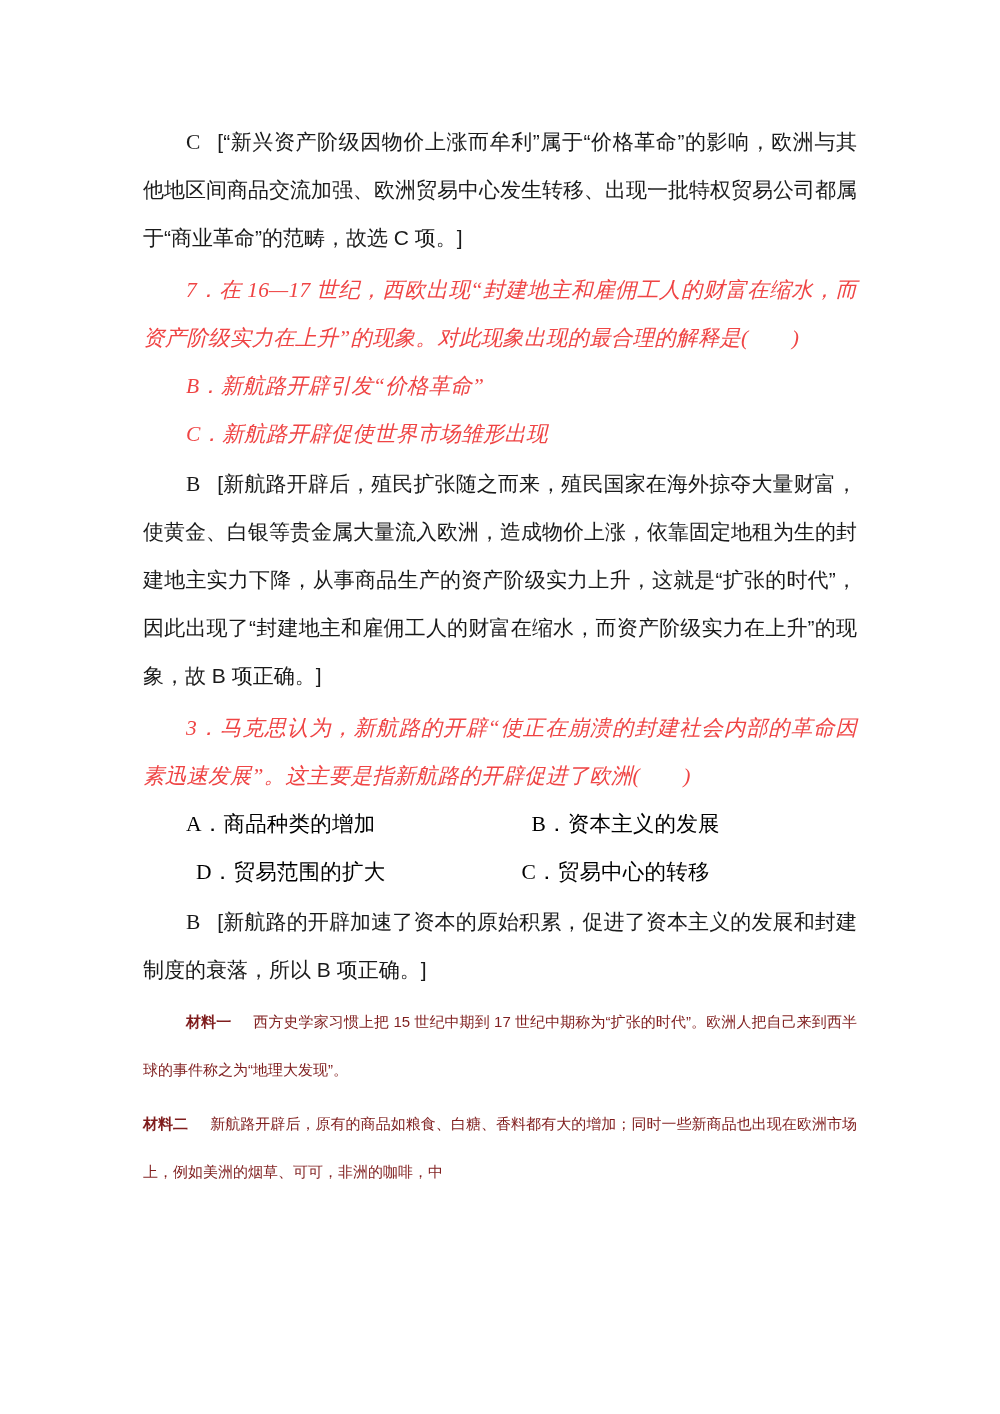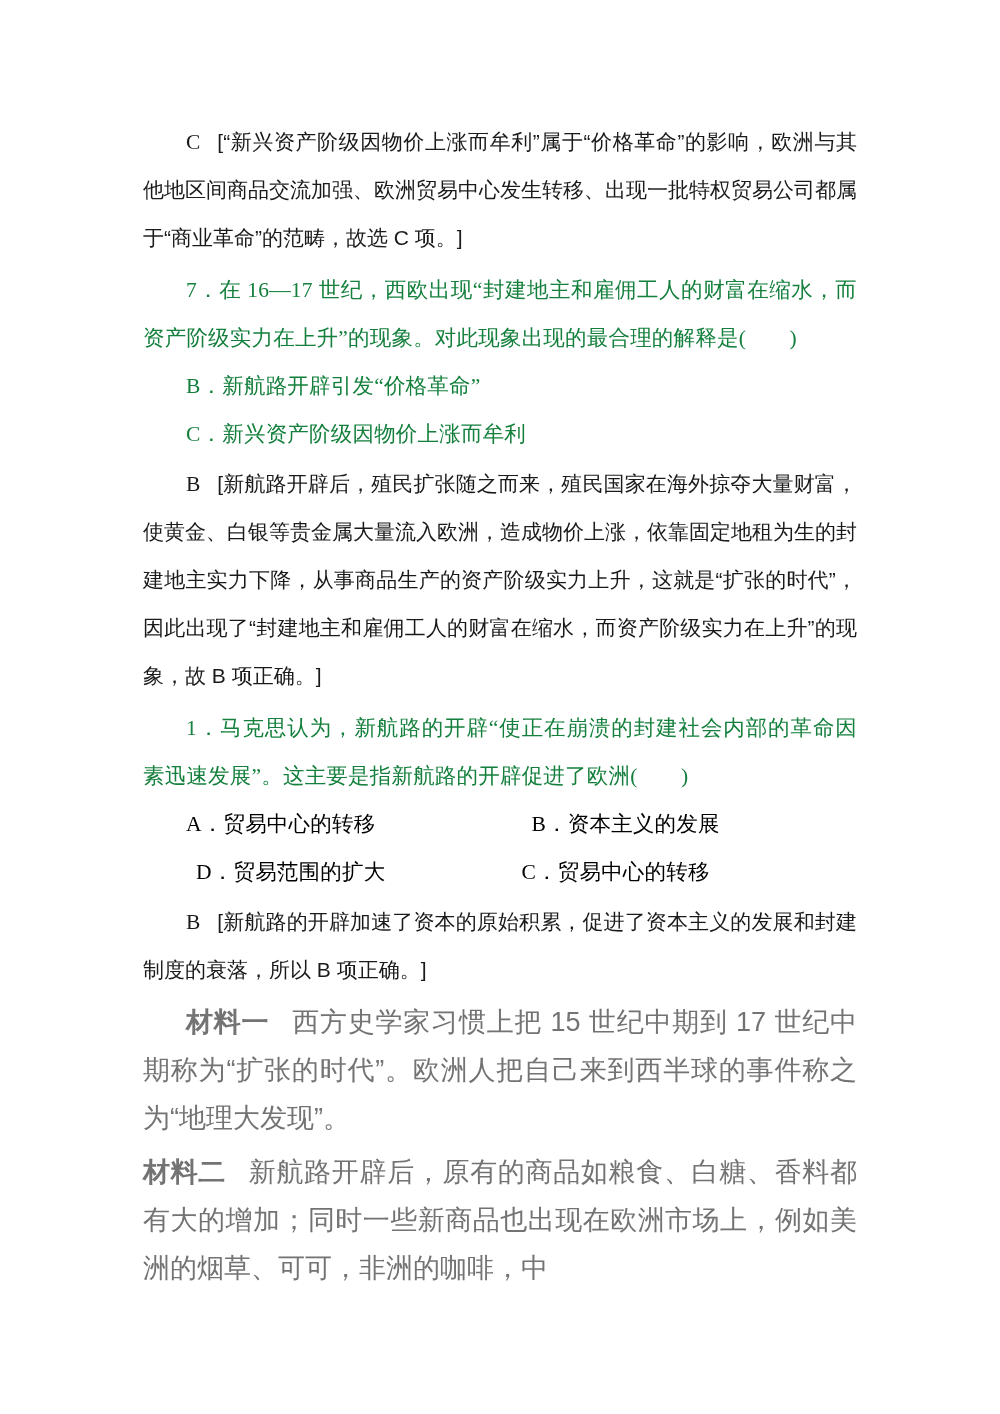--- a/index.html
+++ b/index.html
@@ -18,23 +18,24 @@
     position: absolute;
     left: 143px;
     top: 118px;
     width: 714px;
   }
 
   
   .blk {
     margin: 0;
     padding: 0;
-    color: #15803d;
+    color: #ef4444;
     text-align: justify;
     text-justify: inter-ideograph;
+    font-style: italic;
   }
 
   
   .serif {
     font-family: "Liberation Serif", "DejaVu Serif", serif;
     font-size: 21.5px;
     line-height: 48px;
     letter-spacing: 0.2px;
   }
 
@@ -84,23 +85,23 @@
   .opt-col.second {
     padding-left: 10px;
   }
 
   
   .material {
     margin: 0;
     text-indent: 43px;
     text-align: justify;
     text-justify: inter-ideograph;
-    color: #737373;
+    color: #7f1d1d;
     font-family: "Liberation Sans", "DejaVu Sans", sans-serif;
-    font-size: 27px;
+    font-size: 15px;
     line-height: 48px;
   }
   .material.flush {
     text-indent: 0;
   }
   .mat-label {
     font-weight: bold;
   }
   .mat-gap {
     display: inline-block;
@@ -119,34 +120,34 @@
 
     <p class="explain">
       <span class="ans-letter">C</span><span class="ans-gap"></span><span class="ans-body">[“新兴资产阶级因物价上涨而牟利”属于“价格革命”的影响，欧洲与其他地区间商品交流加强、欧洲贸易中心发生转移、出现一批特权贸易公司都属于“商业革命”的范畴，故选 C 项。]</span>
     </p>
 
     <div class="spacer-4"></div>
 
     <p class="blk serif question">7．在 16—17 世纪，西欧出现“封建地主和雇佣工人的财富在缩水，而资产阶级实力在上升”的现象。对此现象出现的最合理的解释是(　　)</p>
 
     <p class="blk serif opt-single">B．新航路开辟引发“价格革命”</p>
-    <p class="blk serif opt-single">C．新兴资产阶级因物价上涨而牟利</p>
+    <p class="blk serif opt-single">C．新航路开辟促使世界市场雏形出现</p>
 
     <div class="spacer-2"></div>
 
     <p class="explain">
       <span class="ans-letter">B</span><span class="ans-gap"></span><span class="ans-body">[新航路开辟后，殖民扩张随之而来，殖民国家在海外掠夺大量财富，使黄金、白银等贵金属大量流入欧洲，造成物价上涨，依靠固定地租为生的封建地主实力下降，从事商品生产的资产阶级实力上升，这就是“扩张的时代”，因此出现了“封建地主和雇佣工人的财富在缩水，而资产阶级实力在上升”的现象，故 B 项正确。]</span>
     </p>
 
     <div class="spacer-4"></div>
 
-    <p class="blk serif question">1．马克思认为，新航路的开辟“使正在崩溃的封建社会内部的革命因素迅速发展”。这主要是指新航路的开辟促进了欧洲(　　)</p>
+    <p class="blk serif question">3．马克思认为，新航路的开辟“使正在崩溃的封建社会内部的革命因素迅速发展”。这主要是指新航路的开辟促进了欧洲(　　)</p>
 
     <div class="opt-row serif">
-      <div class="opt-col">A．贸易中心的转移</div>
+      <div class="opt-col">A．商品种类的增加</div>
       <div class="opt-col second">B．资本主义的发展</div>
     </div>
     <div class="opt-row serif">
       <div class="opt-col second">D．贸易范围的扩大</div>
       <div class="opt-col">C．贸易中心的转移</div>
     </div>
 
     <div class="spacer-2"></div>
 
     <p class="explain">

